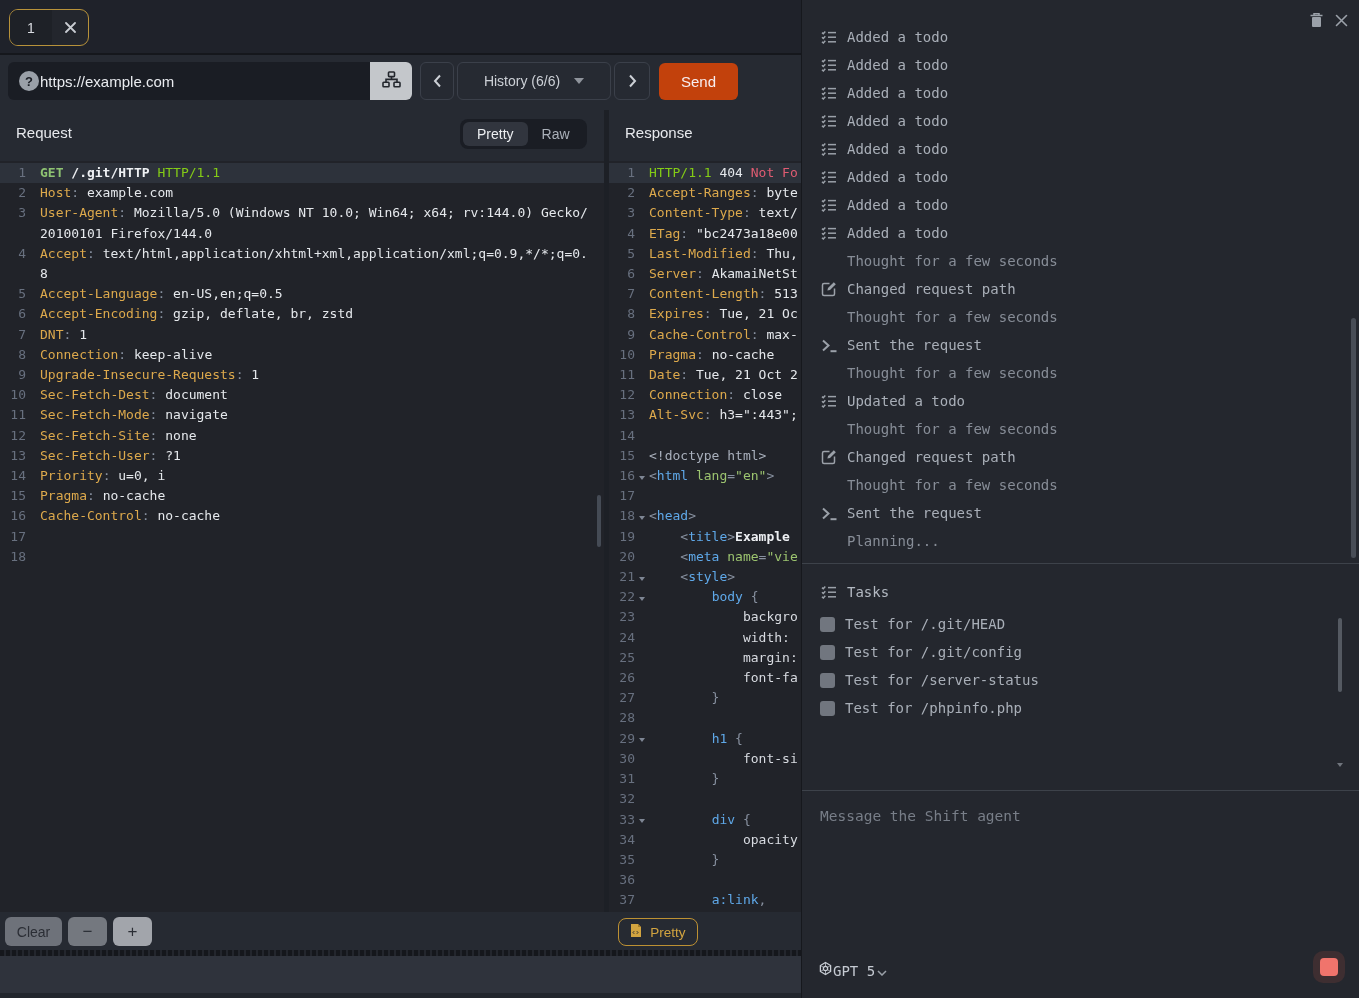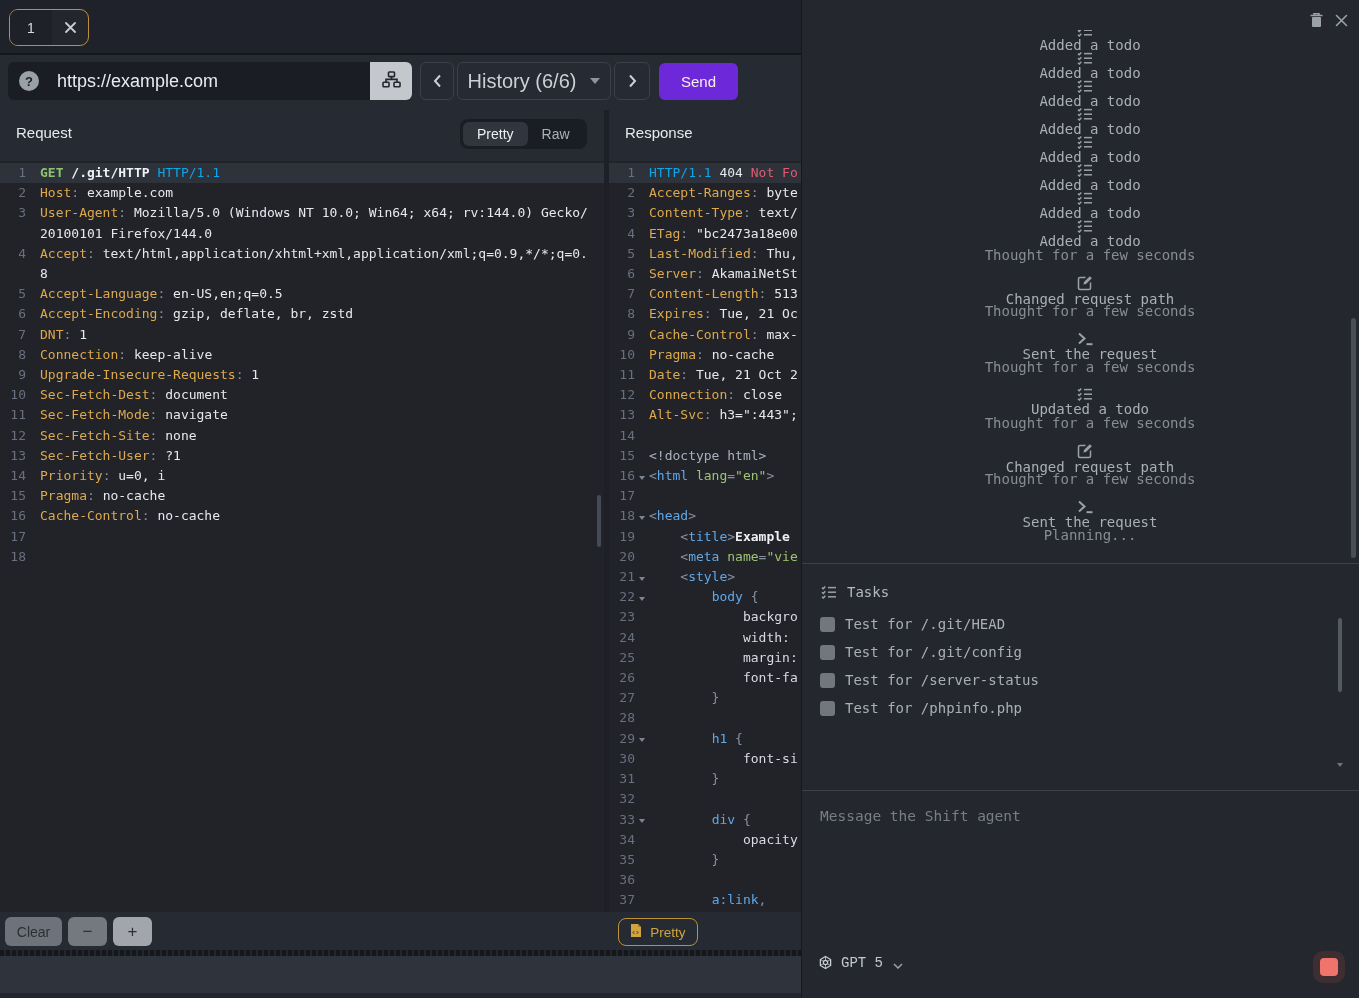--- a/index.html
+++ b/index.html
@@ -8,30 +8,30 @@
   #app{position:absolute;left:0;top:0;width:801px;height:998px;background:#262a32;overflow:hidden;}
   #topbar{position:absolute;left:0;top:0;width:801px;height:53px;background:#1f222a;border-bottom:2px solid #15171c;}
   #tab{position:absolute;left:9px;top:9px;width:78px;height:35px;border:1px solid #b7923a;border-radius:9px;
     background:#23262d;display:flex;align-items:center;overflow:hidden;}
   #tab .tab-num{flex:1;text-align:center;color:#d9dce1;font-size:14px;background:#1e2127;height:100%;display:flex;align-items:center;justify-content:center;}
   #tab .tab-close{width:36px;height:100%;display:flex;align-items:center;justify-content:center;color:#c8ccd2;}
   
   .url-box{position:absolute;left:8px;top:62px;width:404px;height:38px;background:#1a1d24;border-radius:6px;display:flex;align-items:center;}
   .help-icon{width:20px;height:20px;border-radius:50%;background:#9aa0a8;color:#1a1d24;font-weight:bold;font-size:13px;
     display:flex;align-items:center;justify-content:center;margin-left:11px;}
-  .url-text{margin-left:18px;color:#e9ebef;font-size:18px;flex:1;white-space:nowrap;overflow:hidden;}
+  .url-text{margin-left:1px;color:#e9ebef;font-size:15px;flex:1;white-space:nowrap;overflow:hidden;}
   .net-btn{width:42px;height:38px;background:#c4c7cb;border-radius:0 6px 6px 0;display:flex;align-items:center;justify-content:center;}
   .nav-btn{position:absolute;top:62px;height:38px;border:1px solid #3b404a;border-radius:6px;background:transparent;
     display:flex;align-items:center;justify-content:center;box-sizing:border-box;}
   #nav-prev{left:420px;width:34px;}
   #nav-next{left:614px;width:36px;}
   #history-btn{position:absolute;left:457px;top:62px;width:154px;height:38px;border:1px solid #3b404a;border-radius:6px;
-    box-sizing:border-box;display:flex;align-items:center;justify-content:center;color:#ccd0d6;font-size:20px;}
+    box-sizing:border-box;display:flex;align-items:center;justify-content:center;color:#ccd0d6;font-size:14px;}
   .tri-down{width:0;height:0;border-left:5px solid transparent;border-right:5px solid transparent;border-top:6px solid #8f949c;margin-left:14px;}
-  #send-btn{position:absolute;left:659px;top:63px;width:79px;height:37px;background:#6d28d9;border-radius:6px;
+  #send-btn{position:absolute;left:659px;top:63px;width:79px;height:37px;background:#c2410c;border-radius:6px;
     color:#f7eef1;font-size:15px;display:flex;align-items:center;justify-content:center;}
   
   .panel-title{position:absolute;top:124px;color:#e7e9ed;font-size:15px;}
   #req-title{left:16px;} #resp-title{left:625px;}
   #toggle{position:absolute;left:460px;top:119px;height:30px;background:#1a1d24;border-radius:8px;display:flex;align-items:center;padding:0 3px;}
   #toggle .seg{height:24px;padding:0 14px;display:flex;align-items:center;border-radius:6px;font-size:14px;color:#aab0b9;}
   #toggle .seg.on{background:#31353e;color:#eceef1;}
   
   .panel{position:absolute;top:161px;height:751px;background:#212329;overflow:hidden;padding-top:2px;box-sizing:border-box;}
   #panel-req{left:0;width:604px;}
@@ -40,21 +40,21 @@
   .crow{display:flex;min-height:20.2px;line-height:20.2px;font-family:"DejaVu Sans Mono",monospace;font-size:13px;}
   .crow.hl{background:#2d323b;}
   .ln{flex:none;width:22px;margin-left:4px;text-align:right;color:#68707f;}
   .fold{flex:none;width:14px;display:flex;align-items:center;justify-content:center;}
   .caret-down{display:block;width:0;height:0;border-left:3px solid transparent;border-right:3px solid transparent;border-top:4px solid #7e8694;margin-top:3px;}
   .code-text{flex:1;}
   #panel-req .code-text{white-space:pre-wrap;word-break:break-all;padding-right:10px;}
   #panel-resp .code-text{white-space:pre;}
   .t-method{color:#8fc372;font-weight:bold;}
   .t-bold{color:#eef0f3;font-weight:bold;}
-  .t-version{color:#0ea5e9;}
+  .t-version{color:#84cc16;}
   .t-name{color:#dda94c;}
   .t-punct{color:#8891a0;}
   .t-value{color:#e5e8ec;}
   .t-red{color:#e05c72;}
   .t-tag{color:#5fa8e8;}
   .t-attr{color:#9cc46f;}
   .t-string{color:#9cc46f;}
   .t-doctype{color:#a9b0bc;}
   .t-css{color:#d8dbe1;}
   .t-plain{color:#c6ccd6;}
@@ -69,39 +69,39 @@
     box-sizing:border-box;display:flex;align-items:center;justify-content:center;gap:8px;color:#d2a440;font-size:13.5px;}
   #dotband{position:absolute;left:0;top:950px;width:801px;height:6px;
     background:repeating-linear-gradient(90deg,#15171c 0 4px,#23262d 4px 6px);}
   #bstrip{position:absolute;left:0;top:956px;width:801px;height:42px;background:#2f333c;border-bottom:5px solid #22262d;box-sizing:border-box;}
   
   #agent{position:absolute;left:801px;top:0;width:558px;height:998px;background:#24272e;border-left:1px solid #16181d;
     box-sizing:border-box;font-family:"DejaVu Sans Mono",monospace;}
   .agent-icon-btn{position:absolute;top:10px;color:#9ba1a9;display:flex;align-items:center;justify-content:center;width:20px;height:20px;}
   #trash-btn{right:33px;} #close-btn{right:8px;}
   #activity{position:absolute;left:0;top:30px;width:557px;height:533px;overflow:hidden;}
-  .act-row{height:28px;display:flex;align-items:center;padding-left:19px;color:#a9afb8;font-size:14px;flex-direction:column;}
+  .act-row{height:28px;display:flex;align-items:center;padding-left:19px;color:#a9afb8;font-size:14px;}
   .act-row.dim{color:#878d97;}
   .act-row .aicon{width:17px;margin-right:9px;color:#9ba1a9;display:flex;align-items:center;}
   .act-row .aicon.empty{visibility:hidden;}
   #activity-scrollbar{position:absolute;right:3px;top:318px;width:5px;height:240px;background:#484d56;border-radius:3px;}
   .hdivider{position:absolute;left:0;width:557px;height:1px;background:#3d424a;}
   #div1{top:563px;} #div2{top:790px;}
   #tasks-header{position:absolute;left:19px;top:579px;height:26px;display:flex;align-items:center;color:#b3b9c2;font-size:14px;}
   #tasks-header .aicon{width:17px;margin-right:9px;color:#9ba1a9;display:flex;align-items:center;}
   #tasks{position:absolute;left:0;top:610px;width:557px;height:170px;overflow:hidden;}
   .task-row{height:28px;display:flex;align-items:center;padding-left:18px;font-size:14px;color:#a9afb8;}
   .task-check{width:15px;height:15px;border-radius:3px;background:#71767f;margin-right:10px;flex:none;}
   #tasks-scrollbar{position:absolute;right:17px;top:618px;width:4px;height:74px;background:#555a62;border-radius:2px;}
   #tasks-more{position:absolute;right:16px;top:760px;}
   #tasks-more .caret-down{border-top-color:#70757d;}
   #composer{position:absolute;left:10px;top:800px;width:535px;height:135px;background:transparent;border:none;outline:none;
     resize:none;font-family:"DejaVu Sans Mono",monospace;font-size:14.5px;color:#c5cad2;padding:8px;}
   #composer::placeholder{color:#787e88;}
-  #model-select{position:absolute;left:16px;top:955px;height:24px;display:flex;align-items:flex-start;gap:8px;color:#c5cad2;font-size:14px;font-family:Liberation Mono, monospace;}
+  #model-select{position:absolute;left:16px;top:955px;height:24px;display:flex;align-items:flex-end;color:#c5cad2;font-size:14px;}
   #model-caret{margin-left:2px;margin-top:2px;}
   #stop-btn{position:absolute;left:511px;top:951px;width:32px;height:32px;border-radius:10px;background:#3e2e31;
     display:flex;align-items:center;justify-content:center;}
   #stop-btn .stop-square{width:18px;height:18px;border-radius:4px;background:#f0746c;}
 </style>
 </head>
 <body>
 
 <div id="app">
 

